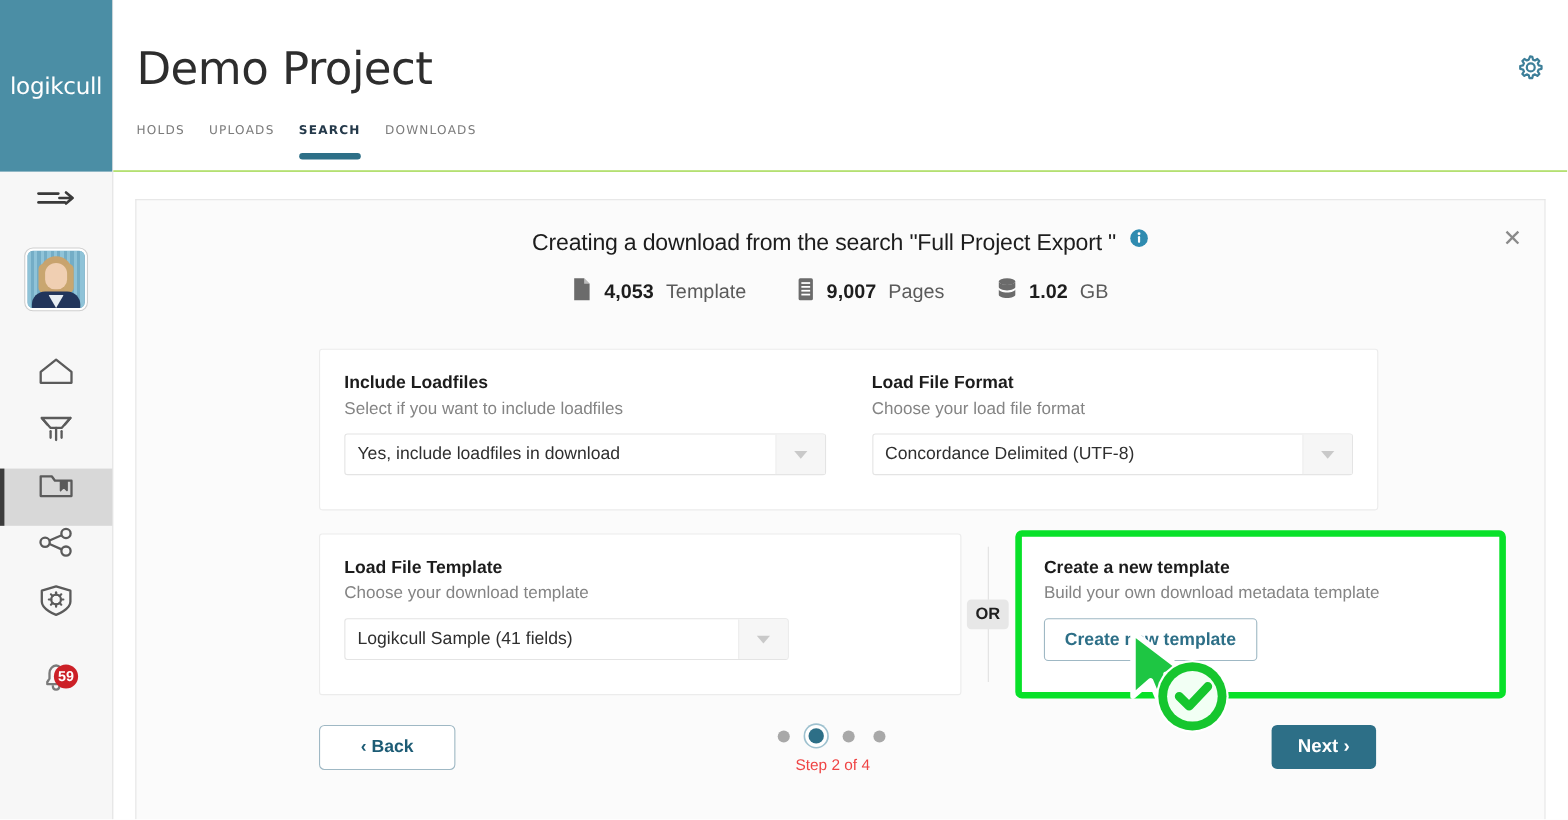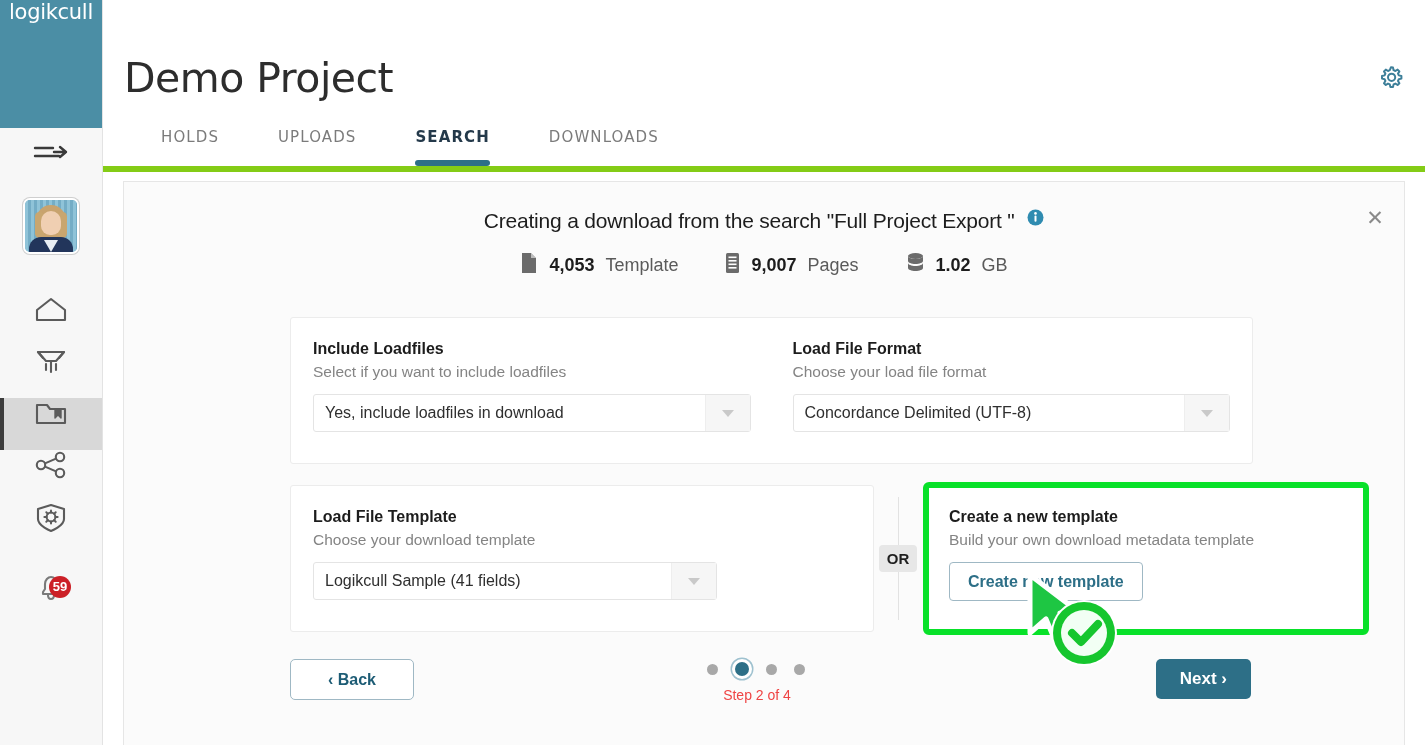--- a/index.html
+++ b/index.html
@@ -23,23 +23,24 @@
   .sidebar {
     position: absolute;
     left: 0; top: 0;
     width: 103px;
     height: 745px;
     background: #f7f7f7;
     border-right: 1px solid #e3e3e3;
     box-sizing: border-box;
   }
   .sidebar-logo {
-    height: 128px;
+    height: 156px;
     background: #4b8ea5;
     display: flex;
+    align-items: center;
     justify-content: center;
   }
   .logo-text {
     color: #ffffff;
     font-size: 21px;
     letter-spacing: -0.3px;
     font-family: "DejaVu Sans", sans-serif;
     font-weight: 400;
   }
   .sidebar-icons {
@@ -123,51 +124,50 @@
     text-align: center;
     padding: 0 3px;
     box-sizing: border-box;
     font-family: "Liberation Sans", sans-serif;
   }
   .sb-bell { height: 70px; margin-top: 16px; }
 
   
   .header {
     position: absolute;
-    left: 103px; top: 16px;
+    left: 103px; top: 0;
     right: 0;
     height: 156px;
     background: #ffffff;
-    border-bottom: 6px solid #84cc16;
+    border-bottom: 1px solid #84cc16;
     box-sizing: border-box;
   }
   .page-title {
     position: absolute;
     left: 21px; top: 38px;
     font-size: 41px;
     color: #2d2d2d;
     font-weight: 400;
     letter-spacing: -0.5px;
     font-family: "DejaVu Sans", sans-serif;
   }
   .tabs {
     position: absolute;
     left: 21px; top: 112px;
     display: flex;
     gap: 22px;
   }
   .tab {
-    font-size: 15px;
+    font-size: 11px;
     letter-spacing: 1.1px;
     color: #7b7b7b;
     padding-bottom: 16px;
     position: relative;
     font-weight: 400;
     font-family: "DejaVu Sans", sans-serif;
-    margin-left: 37px;
   }
   .tab.active {
     color: #24394a;
     font-weight: 700;
   }
   .tab.active::after {
     content: "";
     position: absolute;
     left: 0; right: 0; bottom: -4px;
     height: 6px;

